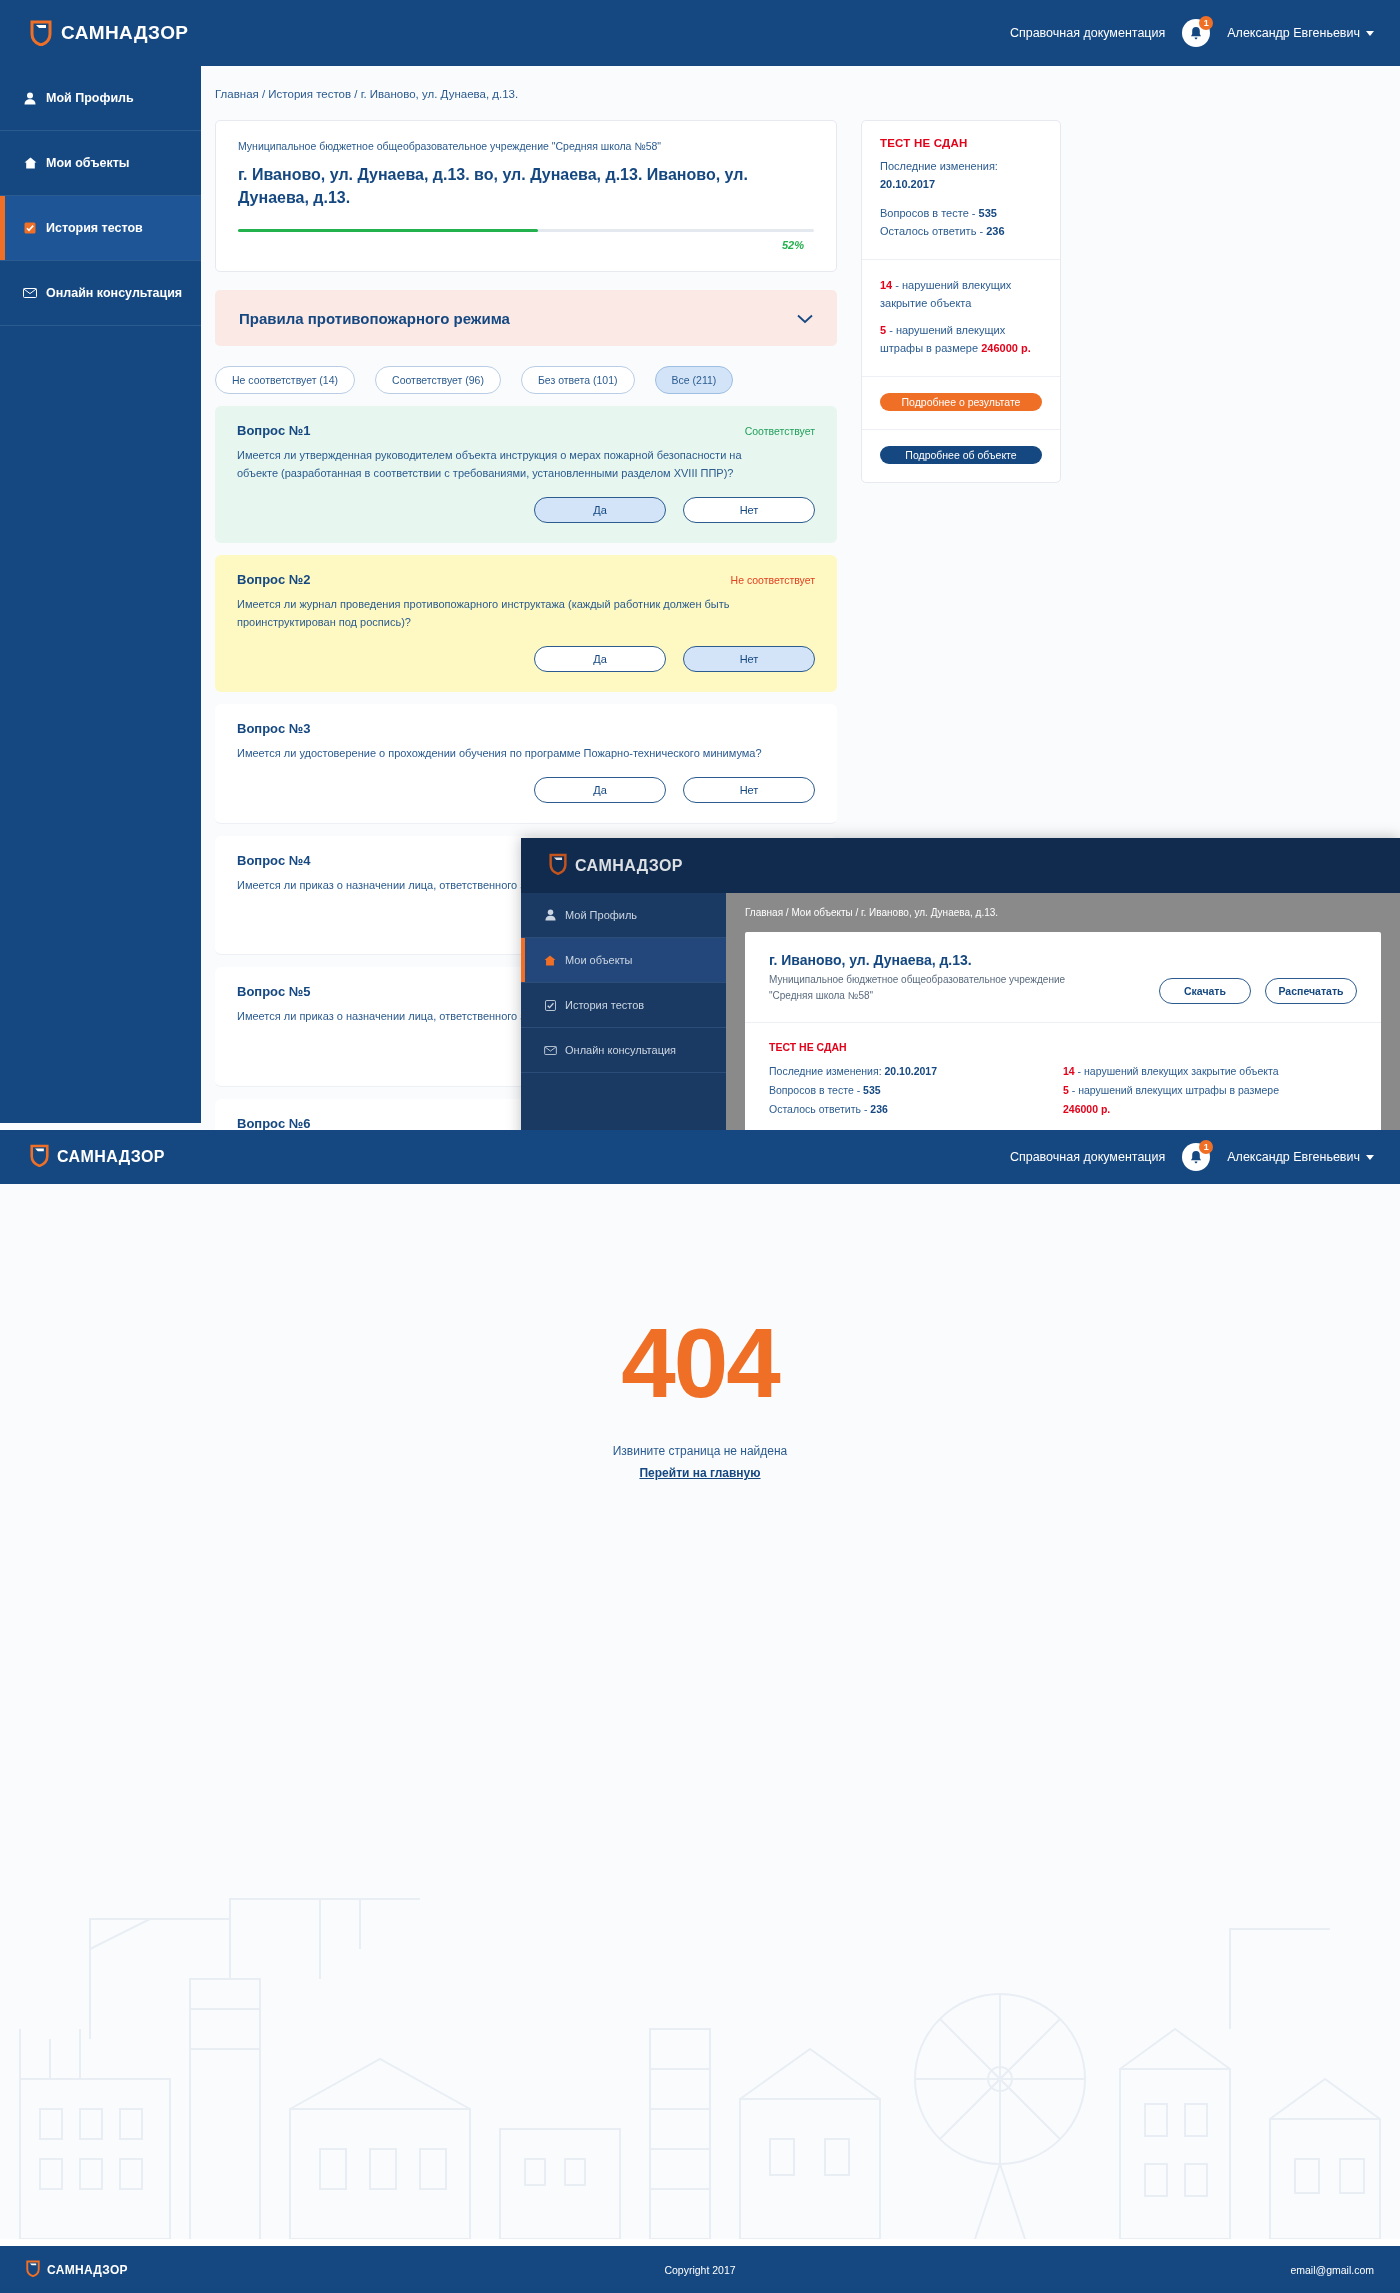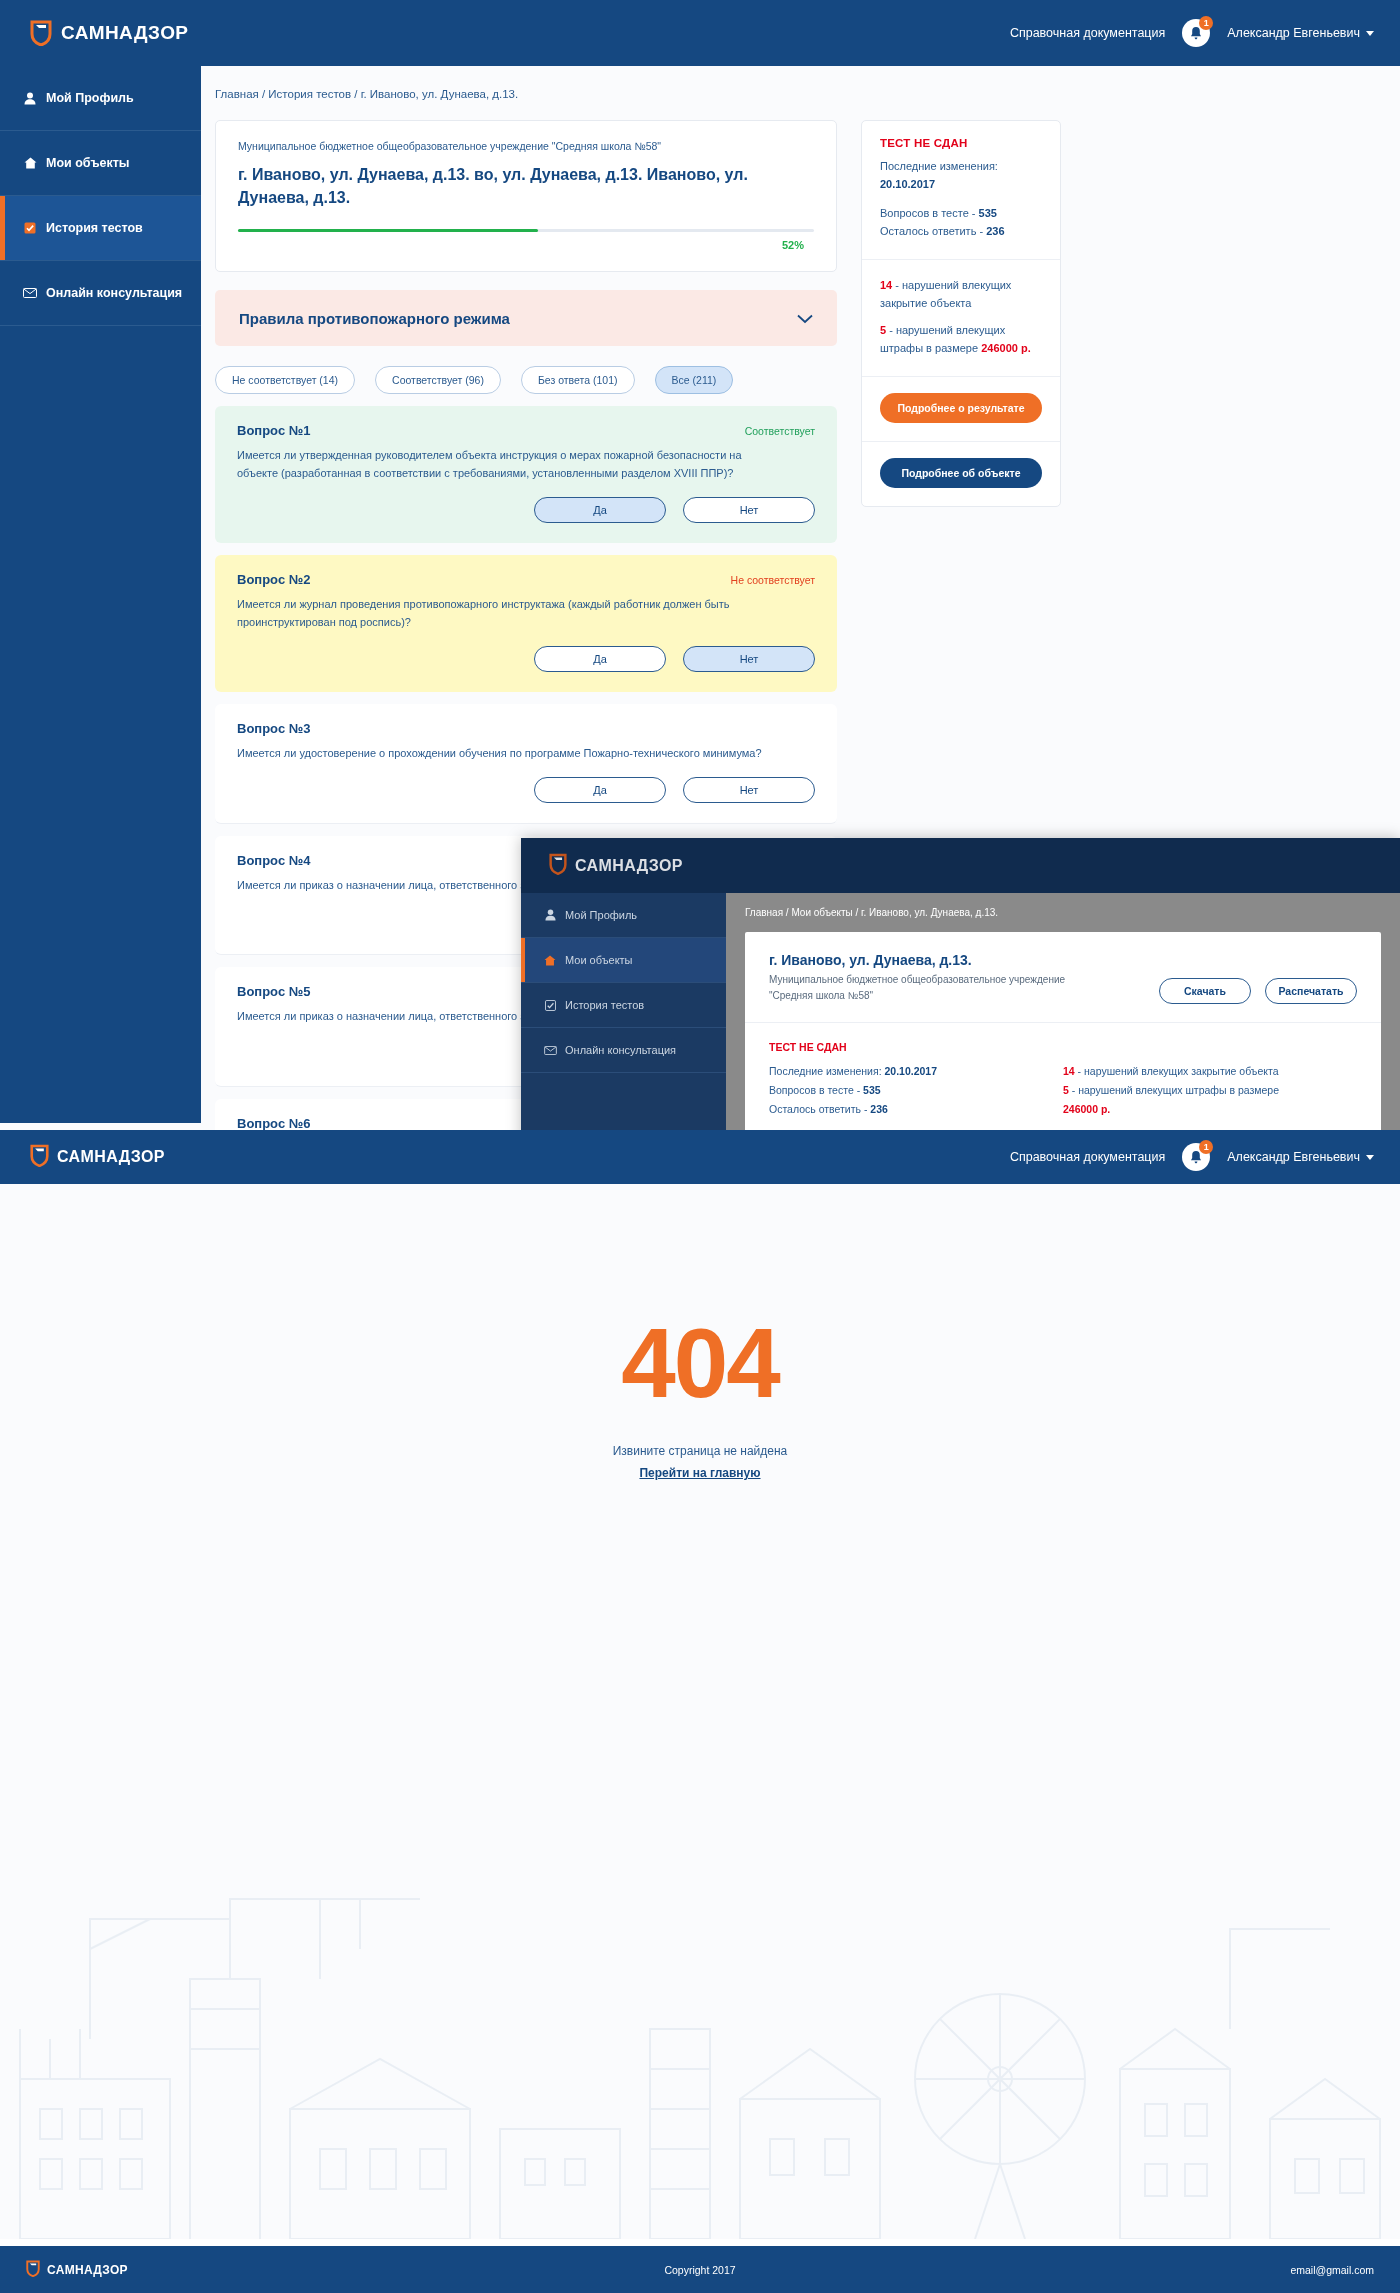--- a/index.html
+++ b/index.html
@@ -63,21 +63,21 @@
   .cols { display:flex; gap:24px; padding:20px 0 0 14px; }
   .col-left { width:622px; }
   .col-right { width:200px; }
 
   .card {
     background:#fff; border:1px solid #e6eaf0; border-radius:5px;
   }
   .obj-card { padding:19px 22px 20px 22px; }
   .obj-sub { font-size:10.5px; color:#2b5b8f; margin-bottom:12px; }
   .obj-title { font-size:16px; font-weight:bold; color:#154881; line-height:1.42; }
-  .progress-row { margin-top:20px; }
+  .progress-row { margin-top:20px;font-style:italic; }
   .progress-track { height:3px; background:#e4e9f0; border-radius:2px; position:relative; }
   .progress-fill { position:absolute; left:0; top:0; height:3px; background:#22b14c; border-radius:2px; }
   .progress-pct { text-align:right; font-size:11px; font-weight:bold; color:#22b14c; margin-top:7px; padding-right:10px; }
 
   .accordion {
     margin-top:18px; background:#fbe9e5; border-radius:5px;
     height:56px; display:flex; align-items:center; padding:2px 24px;
   }
   .accordion-title { font-size:15px; font-weight:bold; color:#154881; }
   .chev { margin-left:auto; width:16px;height:16px; }
@@ -110,22 +110,22 @@
 
   .rcard { background:#fff; border:1px solid #e6eaf0; border-radius:5px; }
   .rsec { padding:16px 18px 18px 18px; border-bottom:1px solid #eceff4; }
   .rsec:last-child { border-bottom:none; }
   .rfail { color:#e2021a; font-size:11.5px; font-weight:bold; letter-spacing:0.2px; margin-bottom:8px; }
   .rline { font-size:11px; color:#2b5b8f; line-height:1.68; }
   .rline b { color:#154881; }
   .rv-num { color:#e2021a; font-weight:bold; }
   .rv-money { color:#e2021a; font-weight:bold; }
   .btn-pill {
-    height:30px; border-radius:16px; display:flex; align-items:center; justify-content:center;
-    font-size:10.5px; font-weight:bold; color:#fff; width:100%;
+    height:18px; border-radius:16px; display:flex; align-items:center; justify-content:center;
+    font-size:10.5px; font-weight:normal; color:#fff; width:100%;
   }
   .btn-orange { background:#ef6f26; }
   .btn-navy { background:#154881; }
 
   
   .screen2 {
     position:absolute; left:521px; top:838px; width:879px; height:800px;
     overflow:hidden; background:#8a8a8a;
     box-shadow: 0 0 14px rgba(0,0,0,0.25);
   }

